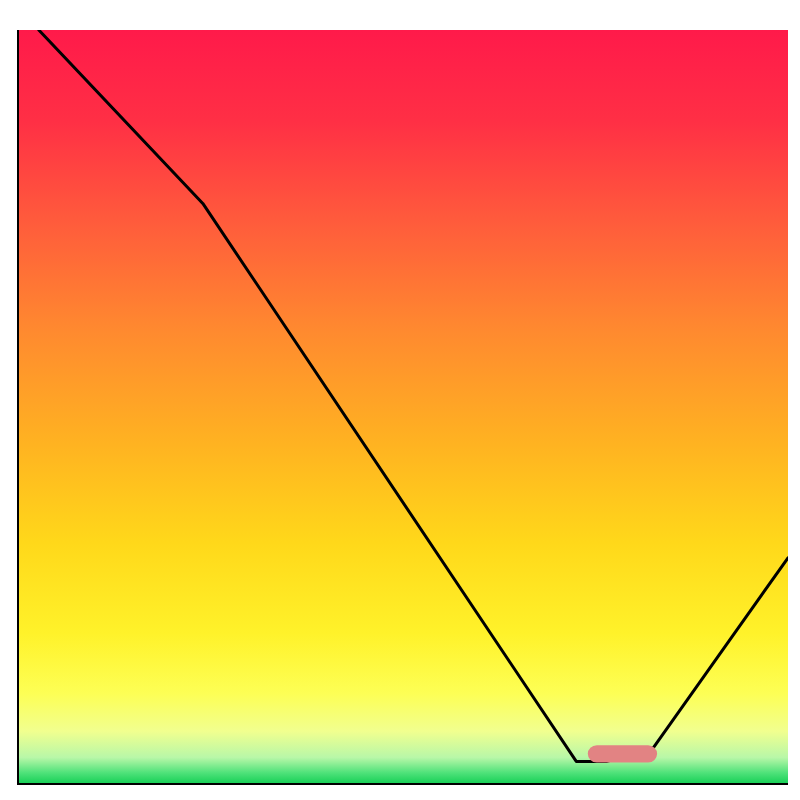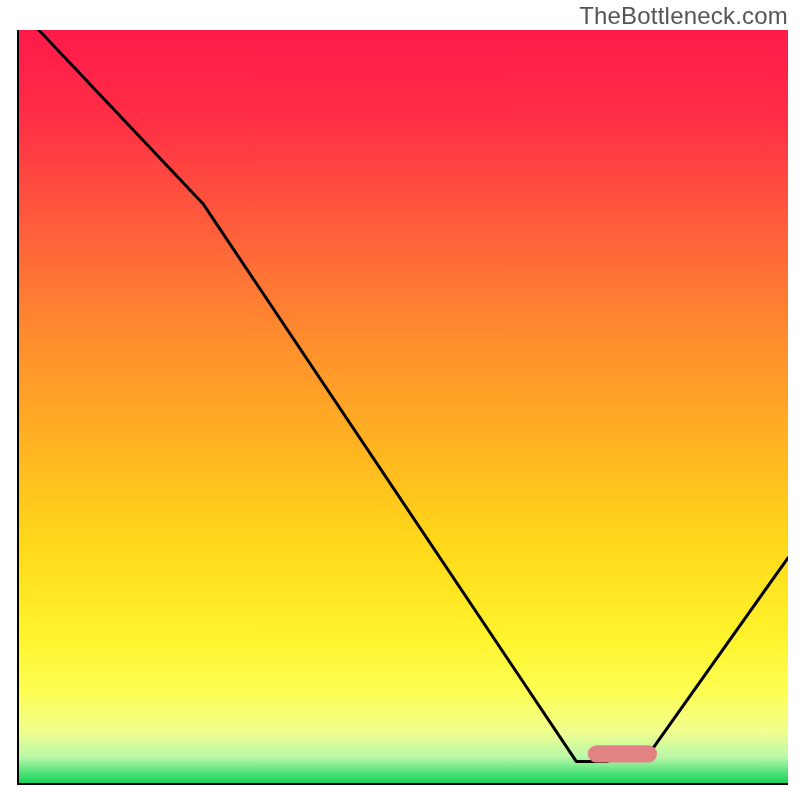--- a/index.html
+++ b/index.html
@@ -31,21 +31,20 @@
     top: 0;
     width: 800px;
     height: 800px;
   }
 </style>
 </head>
 <body>
 
 <div class="chart-container">
 
-  <div class="watermark">TheBottleneck.com</div>
 
   <svg class="plot" viewBox="0 0 800 800">
     <defs>
       <linearGradient id="bg-grad" x1="0" y1="0" x2="0" y2="1">
       <stop offset="0%" stop-color="#ff1a4a"></stop>
           <stop offset="12%" stop-color="#ff2f45"></stop>
           <stop offset="25%" stop-color="#ff5a3c"></stop>
           <stop offset="40%" stop-color="#ff8a2f"></stop>
           <stop offset="55.00000000000001%" stop-color="#ffb321"></stop>
           <stop offset="68%" stop-color="#ffd81a"></stop>

